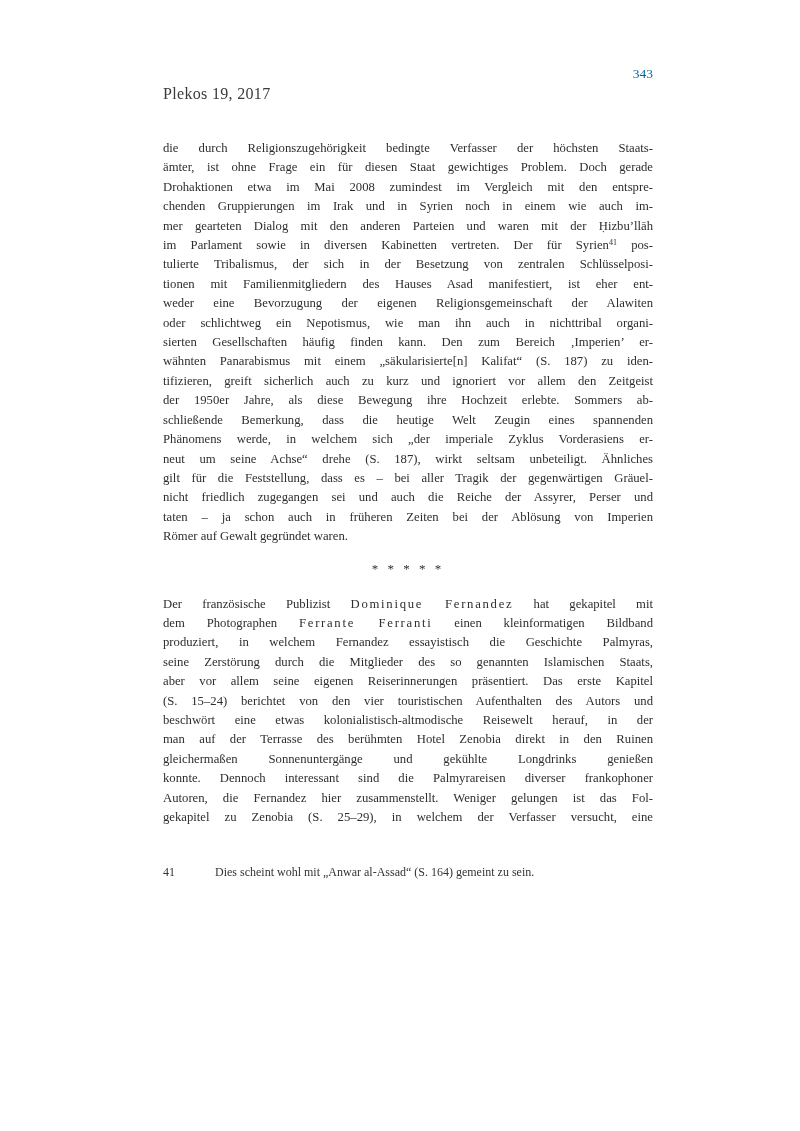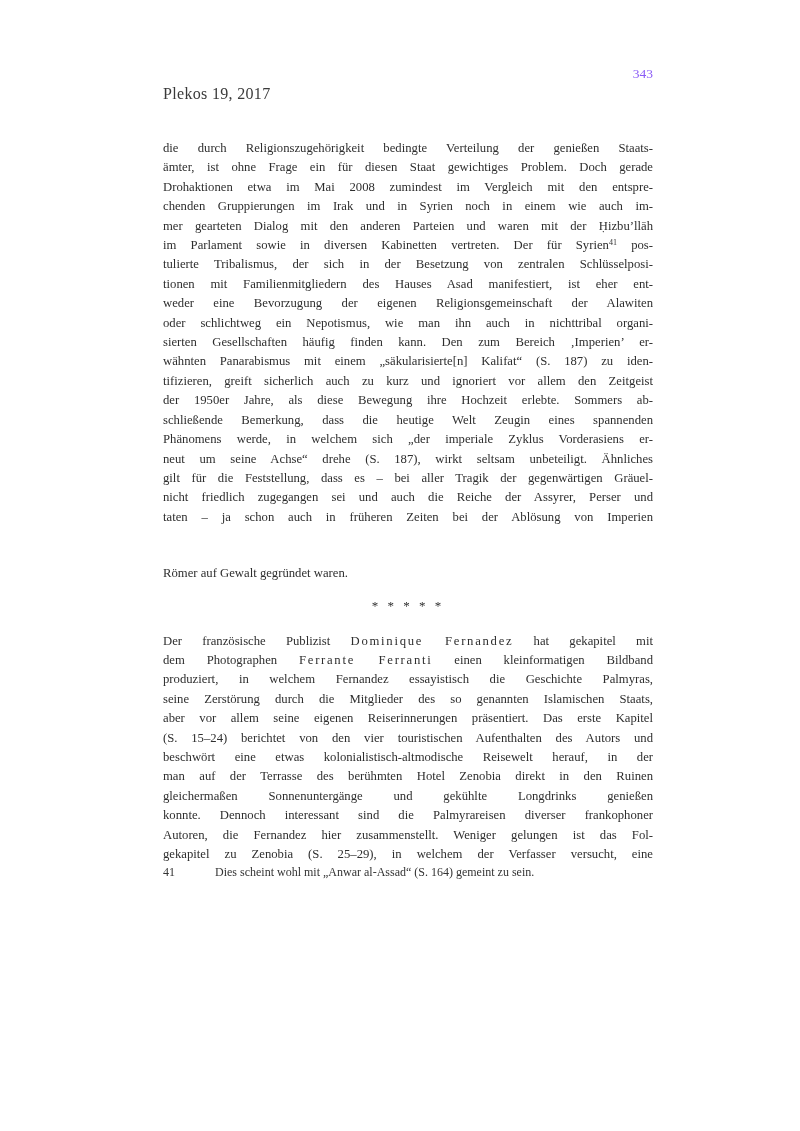--- a/index.html
+++ b/index.html
@@ -39,41 +39,40 @@
     text-align: left;
     font-size: 16px;
     letter-spacing: 0.02em;
     color: #3a3a3a;
   }
   .page-number {
     position: absolute;
     top: 0;
     right: 0;
     font-size: 13.5px;
-    color: #8b5cf6;
+    color: #0369a1;
     text-align: center;
   }
   
   .body-text {
     position: absolute;
     top: 139px;
     left: 0;
     right: 0;
   }
   .tline {
     font-size: 12.7px;
     line-height: 19.4px;
     text-align: justify;
     text-align-last: justify;
     white-space: nowrap;
     overflow: hidden;
   }
   .lines-final-left .tline:last-child {
     text-align-last: left;
-    margin-top: 37px;
   }
   .fnref {
     font-size: 8px;
     line-height: 0;
     position: relative;
     top: -4.5px;
     vertical-align: baseline;
   }
   .sperr {
     letter-spacing: 0.135em;
@@ -114,21 +113,21 @@
 
     <div class="page-header">
       <div class="running-head">Plekos 19, 2017</div>
       <div class="page-number">343</div>
     </div>
 
     <div class="body-text">
 
       <section>
         <div>
-            <div class="tline">die durch Religionszugehörigkeit bedingte Verteilung der genießen Staats-</div>
+            <div class="tline">die durch Religionszugehörigkeit bedingte Verfasser der höchsten Staats-</div>
             <div class="tline">ämter, ist ohne Frage ein für diesen Staat gewichtiges Problem. Doch gerade</div>
             <div class="tline">Drohaktionen etwa im Mai 2008 zumindest im Vergleich mit den entspre-</div>
             <div class="tline">chenden Gruppierungen im Irak und in Syrien noch in einem wie auch im-</div>
             <div class="tline">mer gearteten Dialog mit den anderen Parteien und waren mit der Ḥizbu’llāh</div>
           </div>
         <div class="tline"><span>im Parlament sowie in diversen Kabinetten vertreten. Der für Syrien</span><sup class="fnref">41</sup><span> pos-</span></div>
         <div class="lines-final-left">
             <div class="tline">tulierte Tribalismus, der sich in der Besetzung von zentralen Schlüsselposi-</div>
             <div class="tline">tionen mit Familienmitgliedern des Hauses Asad manifestiert, ist eher ent-</div>
             <div class="tline">weder eine Bevorzugung der eigenen Religionsgemeinschaft der Alawiten</div>

